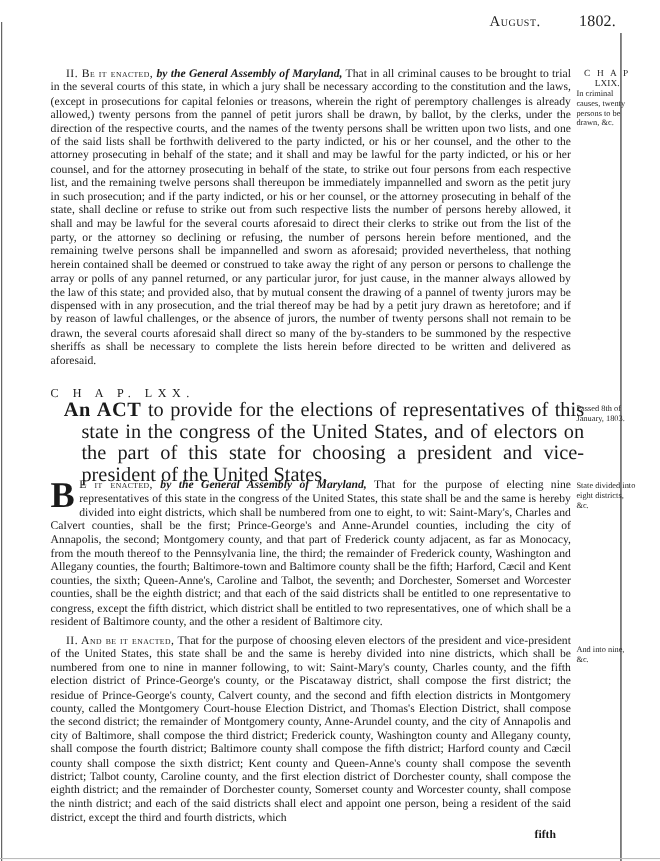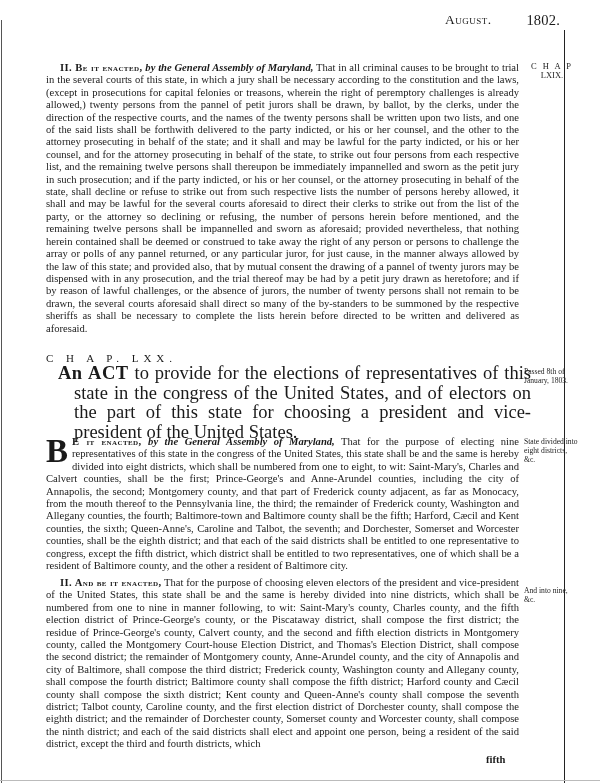--- a/index.html
+++ b/index.html
@@ -8,21 +8,21 @@
   .right-edge { position: absolute; left: 564px; top: 30px; width: 1px; height: 753px; background: #222; }
   .bottom-smudge { position: absolute; left: 0; top: 780px; width: 600px; height: 1px; background: #bbb; }
   .page { position: absolute; left: 16px; top: 0; width: 530px; font-family: "Liberation Serif", serif; }
   .running-head { position: absolute; left: 46px; top: 12px; width: 498px; height: 20px; font-size: 14.5px; letter-spacing: 0.2px; }
   .running-head .title { position: absolute; left: 0; top: 0; }
   .running-head .title .sc { font-variant: small-caps; font-size: 13px; }
   .running-head .month { position: absolute; left: 383px; top: 0; font-variant: small-caps; font-size: 13.5px; letter-spacing: 0.5px; }
   .running-head .year { position: absolute; right: 0; top: 0; }
 
   .body-block { position: absolute; left: 30px; width: 473px; font-size: 10.6px; line-height: 12.4px; text-align: justify; }
-  .body-block .sc { font-variant: small-caps; font-weight: bold; letter-spacing: 0.4px; }
+  .body-block .sc { font-variant: small-caps; font-weight: normal; letter-spacing: 0.4px; }
   .body-block em { font-style: italic; font-weight: bold; }
   .sec1 { top: 62px; }
   .sec1 p { margin: 0; text-indent: 14px; }
   .chap-heading { position: absolute; left: 30px; top: 352px; width: 473px; text-align: left; font-size: 11px; letter-spacing: 5px; }
   .act-title { position: absolute; left: 42px; top: 364px; width: 473px; font-size: 18.5px; line-height: 19.5px; text-align: justify; padding-left: 16px; text-indent: -16px; box-sizing: border-box; }
   .act-title .act { font-weight: bold; letter-spacing: 0.5px; }
   .sec-b { top: 436px; }
   .sec-b .dropcap { float: left; font-size: 33px; line-height: 26px; margin: 2px 4px 0 0; font-weight: bold; }
   .sec-b p { margin: 0; }
   .sec-c { top: 577px; }
@@ -51,20 +51,21 @@
     <span class="year">1802.</span>
   </div>
 
   <div class="body-block sec1">
     <p><span class="sc">II. Be it enacted,</span> <em>by the General Assembly of Maryland,</em> <span>That in all criminal causes to be brought to trial in the several courts of this state, in which a jury shall be necessary according to the constitution and the laws, (except in prosecutions for capital felonies or treasons, wherein the right of peremptory challenges is already allowed,) twenty persons from the pannel of petit jurors shall be drawn, by ballot, by the clerks, under the direction of the respective courts, and the names of the twenty persons shall be written upon two lists, and one of the said lists shall be forthwith delivered to the party indicted, or his or her counsel, and the other to the attorney prosecuting in behalf of the state; and it shall and may be lawful for the party indicted, or his or her counsel, and for the attorney prosecuting in behalf of the state, to strike out four persons from each respective list, and the remaining twelve persons shall thereupon be immediately impannelled and sworn as the petit jury in such prosecution; and if the party indicted, or his or her counsel, or the attorney prosecuting in behalf of the state, shall decline or refuse to strike out from such respective lists the number of persons hereby allowed, it shall and may be lawful for the several courts aforesaid to direct their clerks to strike out from the list of the party, or the attorney so declining or refusing, the number of persons herein before mentioned, and the remaining twelve persons shall be impannelled and sworn as aforesaid; provided nevertheless, that nothing herein contained shall be deemed or construed to take away the right of any person or persons to challenge the array or polls of any pannel returned, or any particular juror, for just cause, in the manner always allowed by the law of this state; and provided also, that by mutual consent the drawing of a pannel of twenty jurors may be dispensed with in any prosecution, and the trial thereof may be had by a petit jury drawn as heretofore; and if by reason of lawful challenges, or the absence of jurors, the number of twenty persons shall not remain to be drawn, the several courts aforesaid shall direct so many of the by-standers to be summoned by the respective sheriffs as shall be necessary to complete the lists herein before directed to be written and delivered as aforesaid.</span></p>
   </div>
 
   <div class="margin-note mn1">
     <div class="ch">C H A P</div>
     <div class="num">LXIX.</div>
+    <div>In criminal causes, twenty persons to be drawn, &amp;c.</div>
   </div>
 
   <div class="chap-heading">C H A P.   LXX.</div>
 
   <div class="act-title">
     <span class="act">An ACT</span>
     <span>to provide for the elections of representatives of this state in the congress of the United States, and of electors on the part of this state for choosing a president and vice-president of the United States.</span>
   </div>
 
   <div class="margin-note mn2">Passed 8th of January, 1803.</div>

